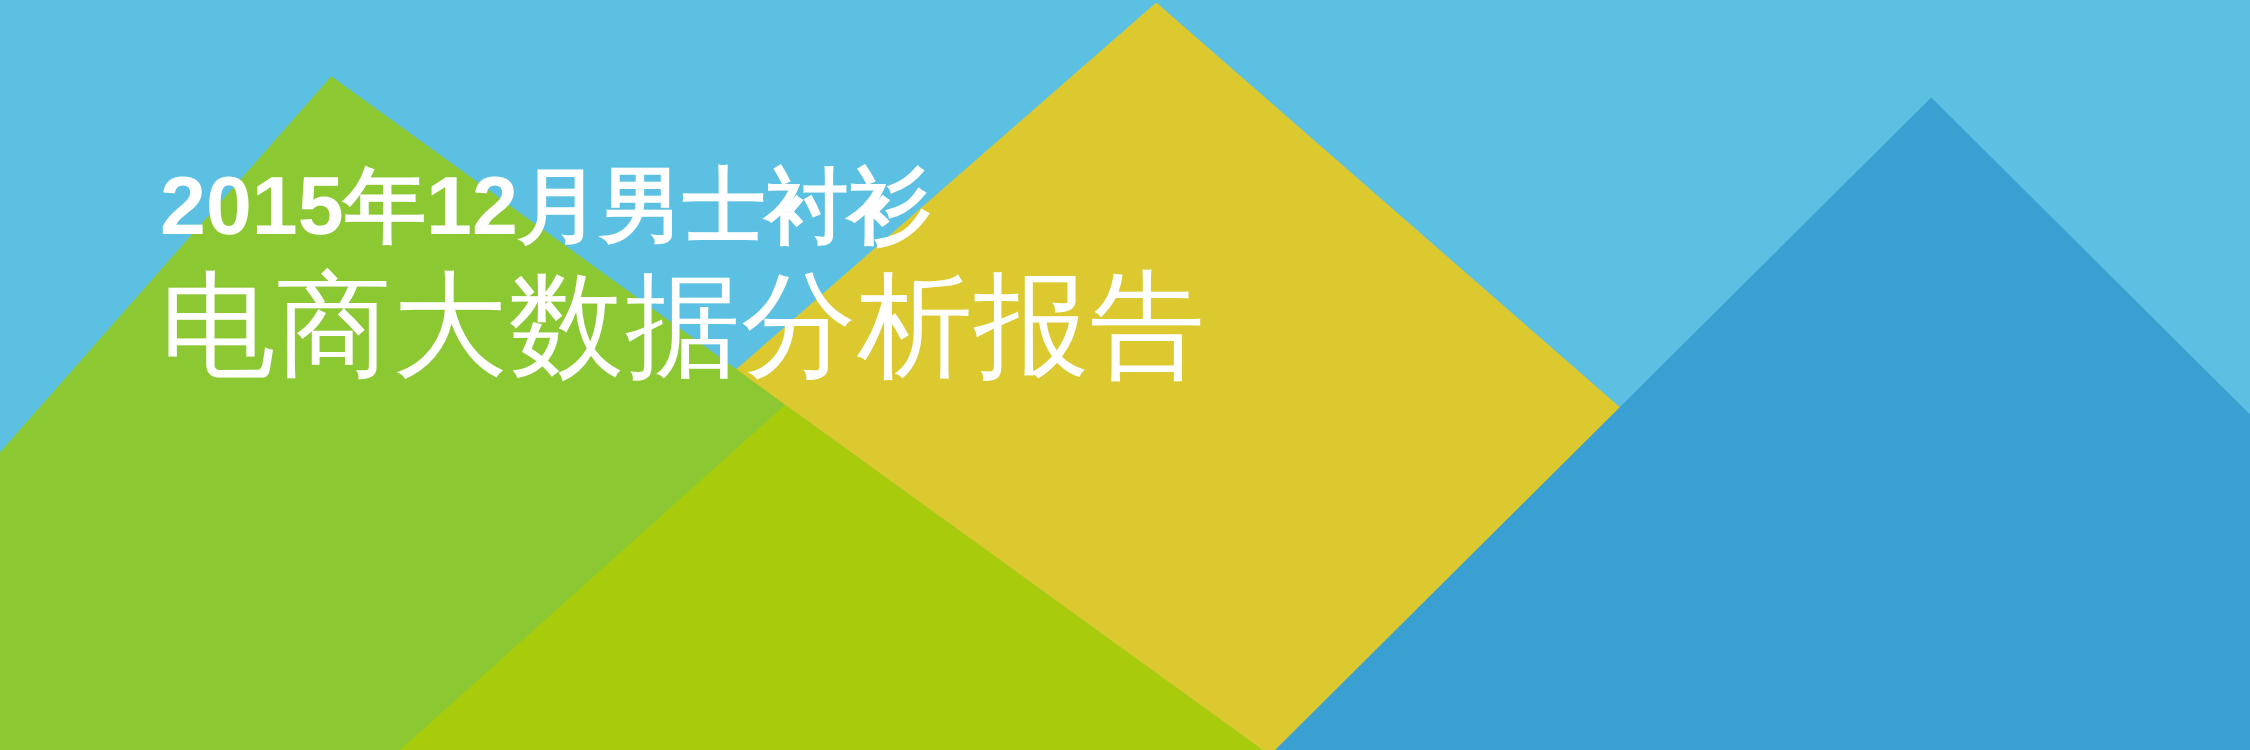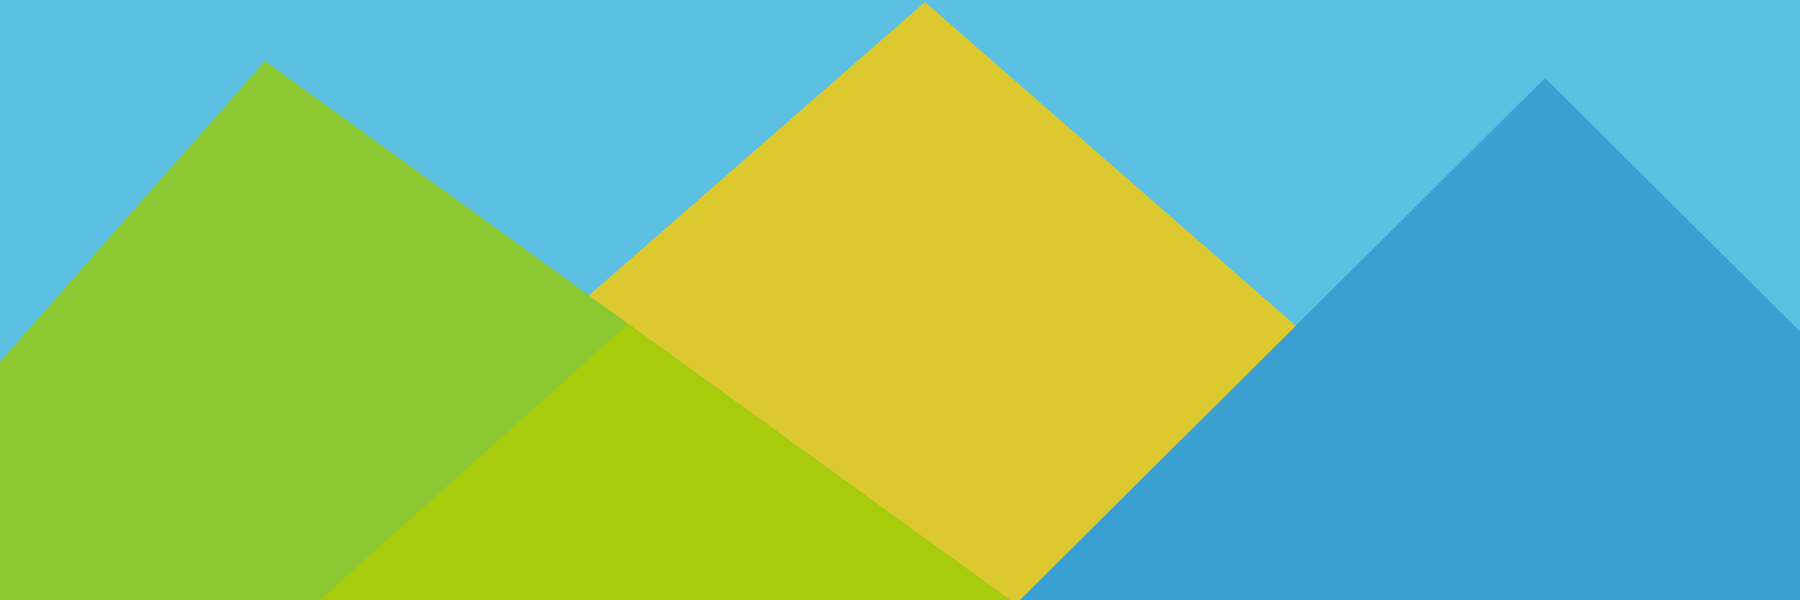--- a/index.html
+++ b/index.html
@@ -64,14 +64,18 @@
     <polygon points="265,61 1010,600 -210,600" fill="#8CC832"></polygon>
 
     <polygon points="320,600 1010,600 628,324" fill="#A8CC0C"></polygon>
 
     <polygon points="1275,348 1800,600 1210,600" fill="#D3C02B" opacity="0.55"></polygon>
 
     <polygon points="1545,78 2070,600 1020,600" fill="#3A9FD1"></polygon>
 
   </svg>
 
+  <div id="title-block">
+    <div class="title-line-1">2015年12月男士衬衫</div>
+    <div class="title-line-2">电商大数据分析报告</div>
+  </div>
 
 </div>
 
 </body></html>

